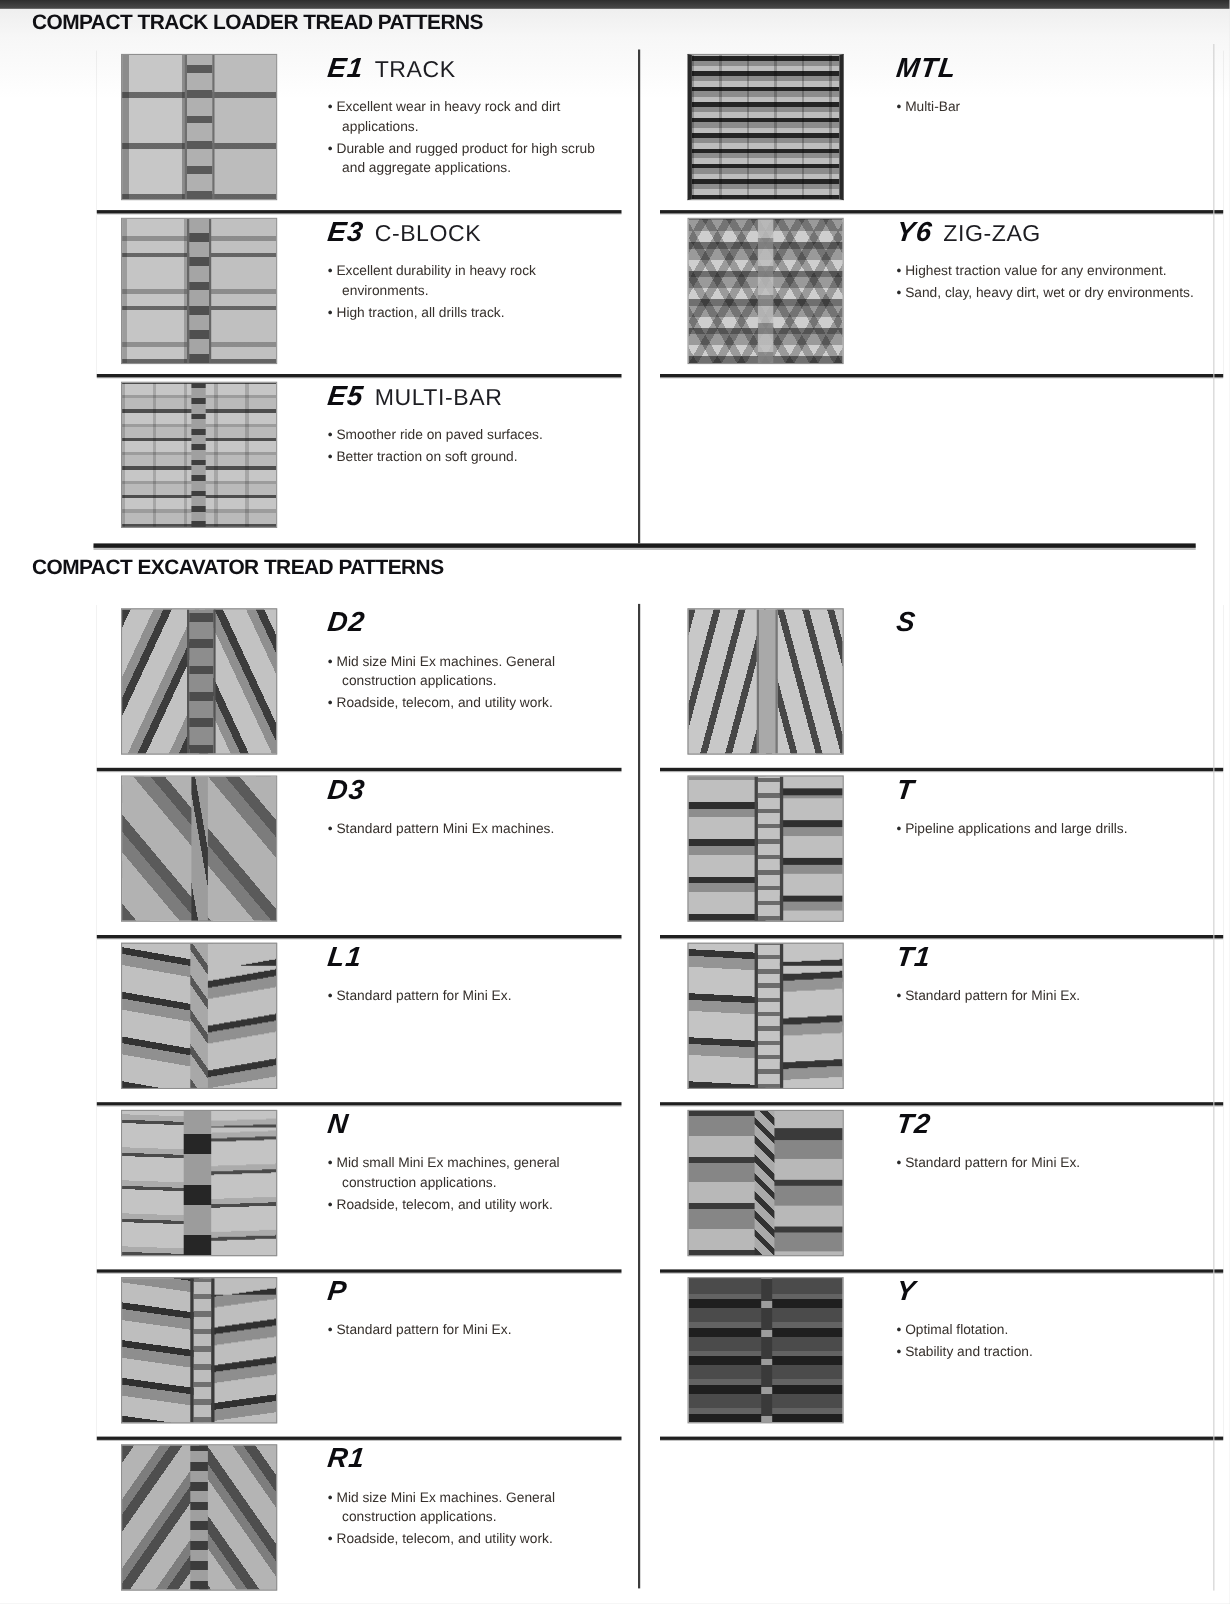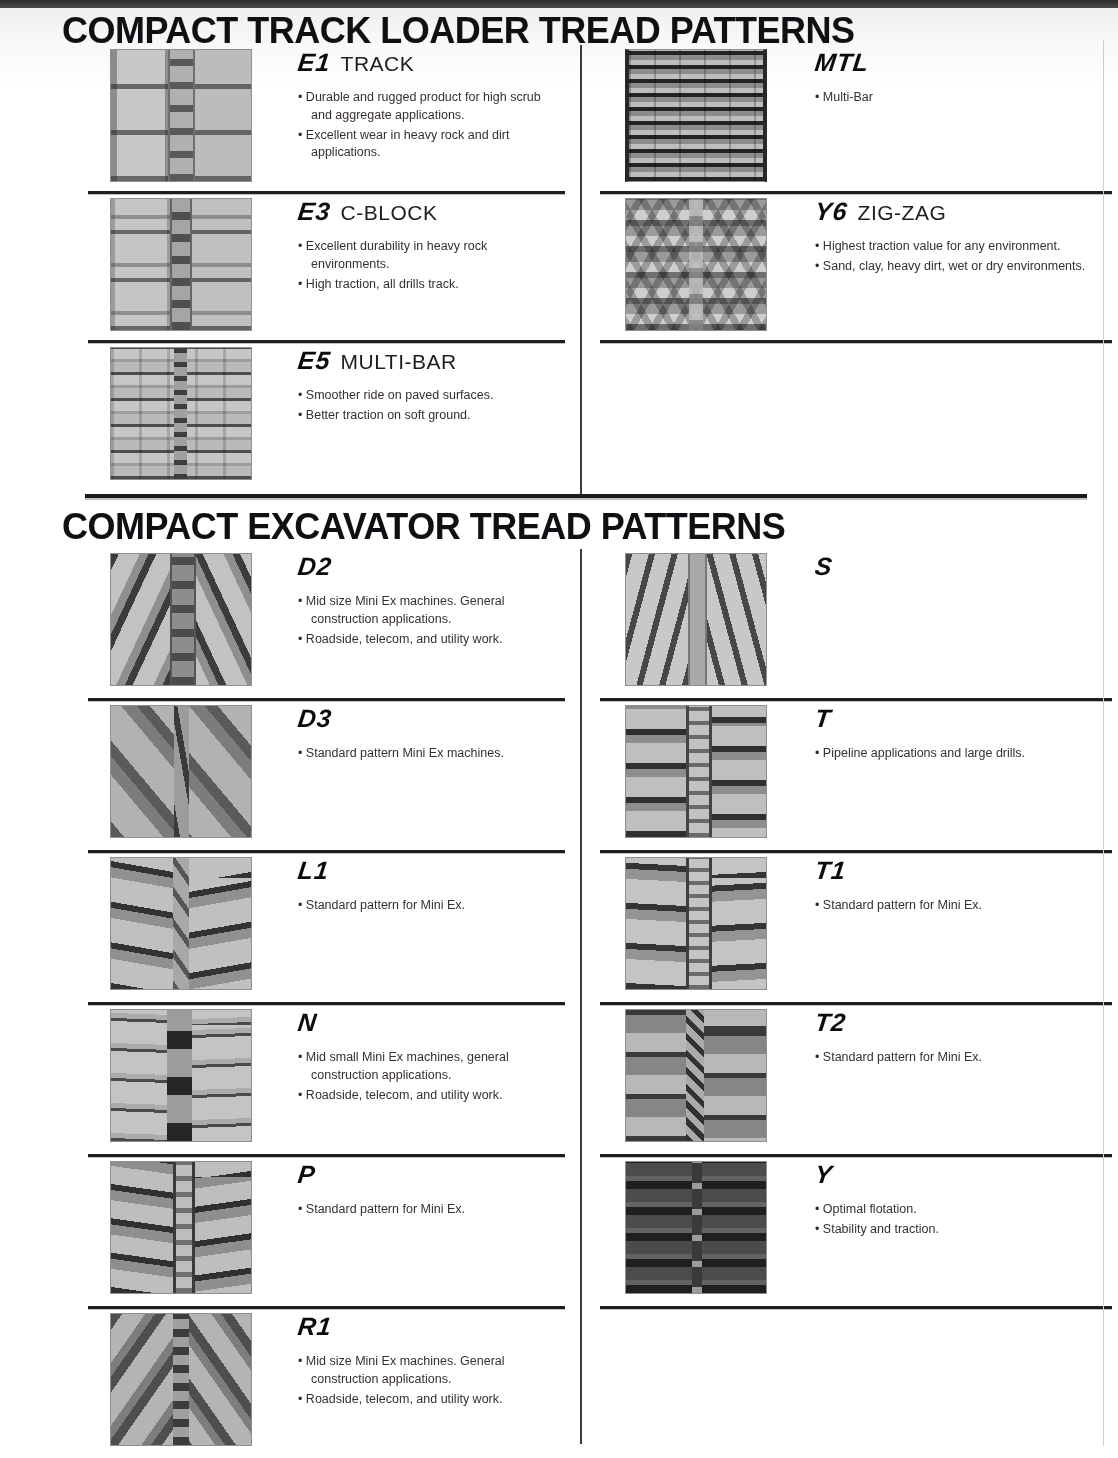--- a/index.html
+++ b/index.html
@@ -8,21 +8,21 @@
     background:linear-gradient(180deg,#ececec 0px,#f7f7f7 34px,#ffffff 90px);
     font-family:"Liberation Sans",sans-serif;color:#222;
   }
   .page::after{content:"";position:absolute;right:14px;top:40px;bottom:12px;width:1px;background:#cfcfcf;}
   .topbar{position:absolute;top:0;left:0;right:0;height:8px;background:linear-gradient(180deg,#2e2e2e,#4a4a4a);}
 
   .section{position:absolute;left:0;right:0;}
   .s1{top:8px;height:486px;}
   .s2{top:494px;height:964px;}
   .sec-heading{
-    position:absolute;left:62px;font-weight:900;font-size:36px;letter-spacing:-0.5px;
+    position:absolute;left:29px;font-weight:900;font-size:19px;letter-spacing:-0.5px;
     color:#101014;white-space:nowrap;
   }
   .s1 .sec-heading{top:2px;}
   .s2 .sec-heading{top:12px;}
 
   .thick-sep{position:absolute;top:494px;left:85px;width:1002px;height:4px;background:#1b1b1b;box-shadow:0 2px 0 rgba(140,140,140,.55);}
 
   .vdiv{position:absolute;left:580px;width:2px;background:#3c3c3c;}
   .s1 .vdiv{top:37px;bottom:0;}
   .s2 .vdiv{top:55px;bottom:14px;}
@@ -164,22 +164,22 @@
     <div class="col col-left">
   <div class="row">
     <div class="tread tread--e1">
       <i class="spine"></i>
     </div>
     <div class="info">
       <div class="title-line">
         <span class="code">E1</span><span class="subtitle">TRACK</span>
       </div>
       <ul class="bullets">
+              <li>Excellent wear in heavy rock and dirt applications.</li>
               <li>Durable and rugged product for high scrub and aggregate applications.</li>
-              <li>Excellent wear in heavy rock and dirt applications.</li>
             </ul>
     </div>
   </div>
 
   <div class="row">
     <div class="tread tread--e3">
       <i class="spine"></i>
     </div>
     <div class="info">
       <div class="title-line">

